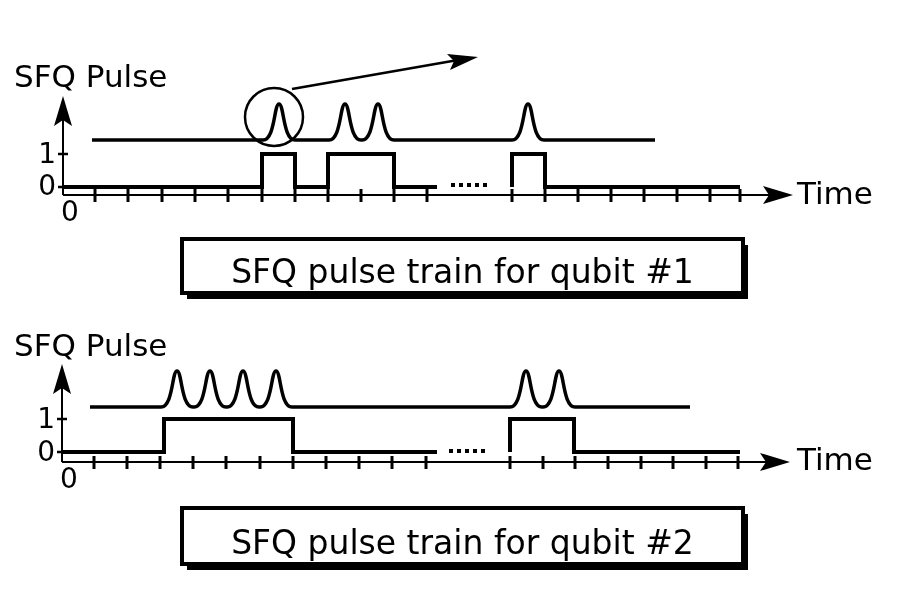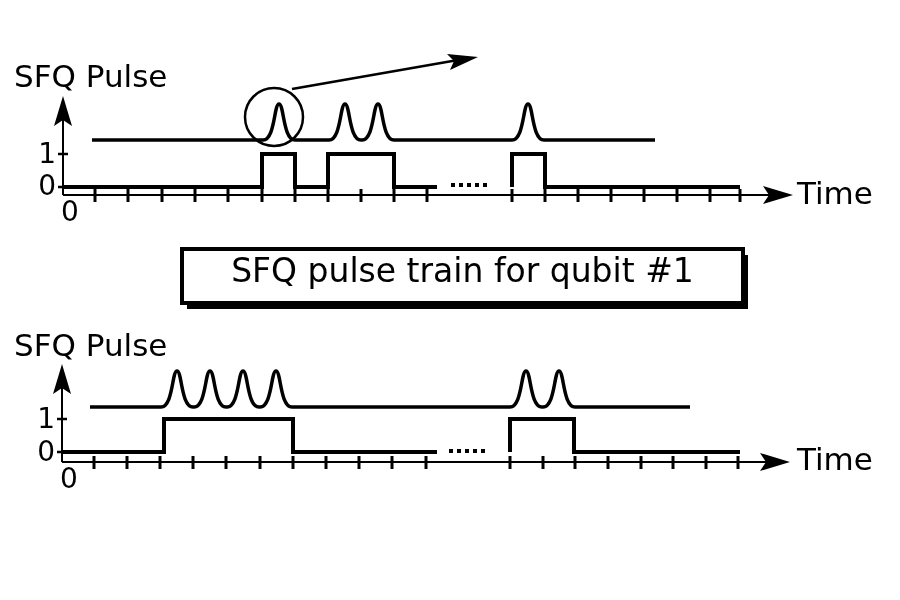--- a/index.html
+++ b/index.html
@@ -23,24 +23,23 @@
   .axis-label   { font-size: 31px; }
   .tick-label   { font-size: 28px; text-align: right; width: 28px; }
   .origin-label { font-size: 28px; }
   .annotation   { font-size: 34px; }
   .caption-box {
     position: absolute;
     border: 4px solid #000000;
     background: #ffffff;
     box-shadow: 5px 6px 0 -2px #000000;
     display: flex;
-    align-items: flex-start;
+    align-items: flex-end;
     justify-content: center;
     font-size: 33px;
-    margin-top: 10px;
   }
 </style>
 </head>
 <body>
 
 <div class="figure">
 
   <svg id="diagram-svg" width="900" height="600" viewBox="0 0 900 600">
       <line x1="63" y1="195" x2="773" y2="195" stroke="#000000" stroke-width="2"></line>
       <polygon points="793,195 763,186 769,195 763,204" fill="#000000"></polygon>
@@ -120,14 +119,17 @@
   <div class="txt axis-label" style="left:797px; top:177px;">Time</div>
   <div class="caption-box" style="left:180px; top:237px; width:557px; height:50px;">
     <span>SFQ pulse train for qubit #1</span>
   </div>
 
   <div class="txt axis-label" style="left:14px; top:329px;">SFQ Pulse</div>
   <div class="txt tick-label" style="left:27px; top:404px;">1</div>
   <div class="txt tick-label" style="left:27px; top:437px;">0</div>
   <div class="txt origin-label" style="left:60px; top:464px;">0</div>
   <div class="txt axis-label" style="left:797px; top:443px;">Time</div>
+  <div class="caption-box" style="left:180px; top:506px; width:557px; height:52px;">
+    <span>SFQ pulse train for qubit #2</span>
+  </div>
 
 </div>
 
 </body></html>

